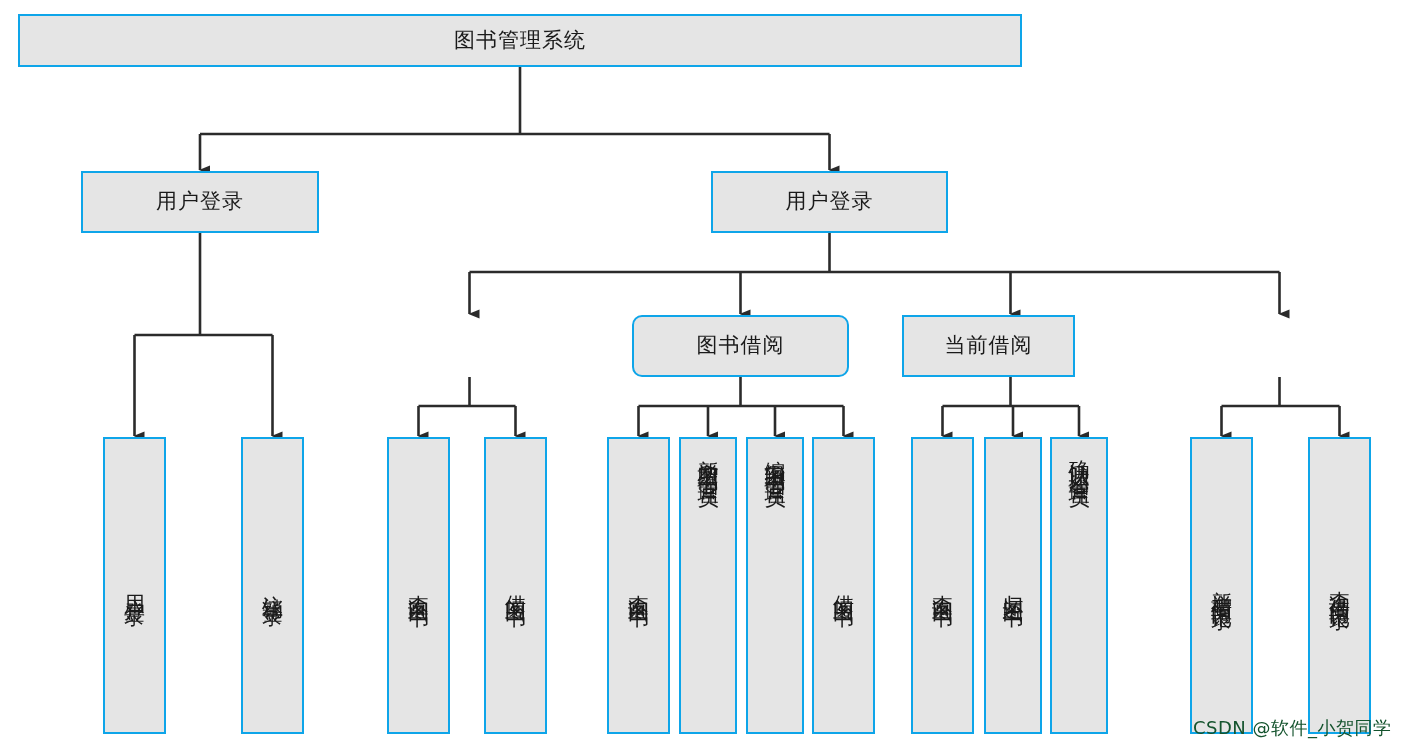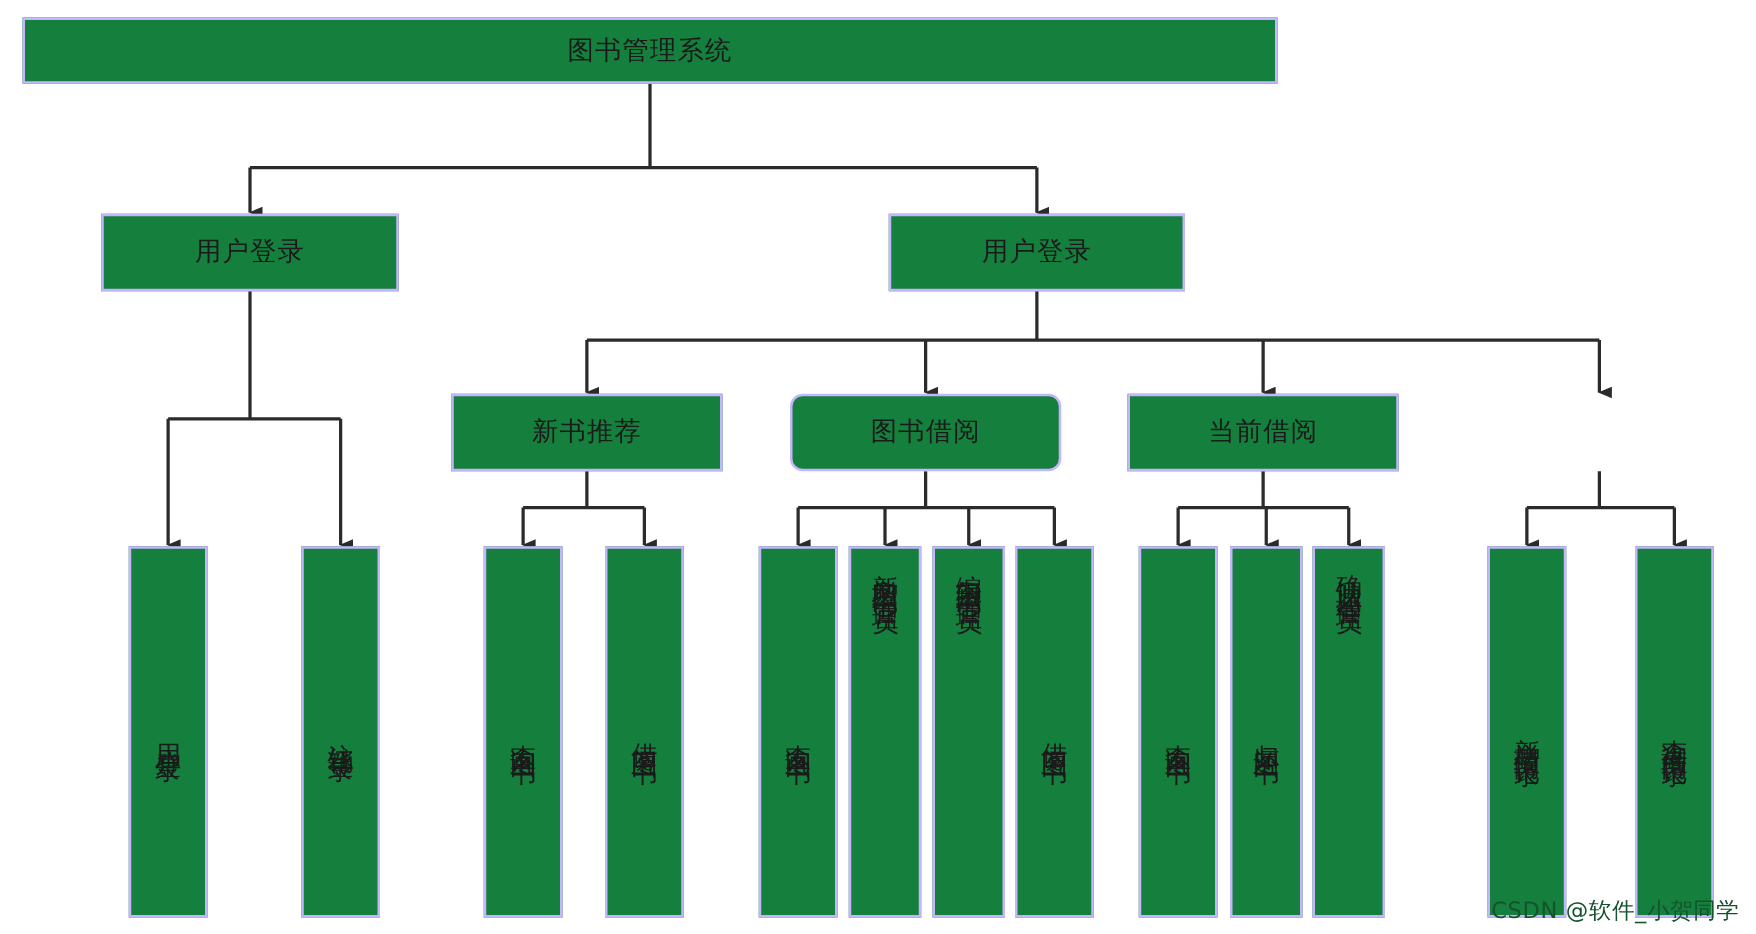--- a/index.html
+++ b/index.html
@@ -22,22 +22,22 @@
   svg.diagram-canvas {
     position: absolute;
     left: 0;
     top: 0;
     width: 1405px;
     height: 747px;
   }
   .node-box {
     position: absolute;
     box-sizing: border-box;
-    border: 2px solid #c4b5fd;
-    background: #15803d;
+    border: 2px solid #0ea5e9;
+    background: #e5e5e5;
     display: flex;
     align-items: center;
     justify-content: center;
     overflow: hidden;
   }
   .node-label-h {
     font-size: 21px;
     color: #1a1a1a;
     line-height: 1.1;
     white-space: nowrap;
@@ -123,27 +123,24 @@
     <span class="node-label-h">图书管理系统</span>
   </div>
 
   <div class="node-box" id="node-user-login" style="left: 81px; top: 171px; width: 238px; height: 62px;">
     <span class="node-label-h">用户登录</span>
   </div>
   <div class="node-box" id="node-book-manage" style="left: 711px; top: 171px; width: 237px; height: 62px;">
     <span class="node-label-h">用户登录</span>
   </div>
 
-  <div class="node-box" id="node-new-book-rec" style="left: 361px; top: 315px; width: 217px; height: 62px;">
-    <span class="node-label-h">新书推荐</span>
-  </div>
   <div class="node-box" id="node-book-borrow" style="left: 632px; top: 315px; width: 217px; height: 62px; border-radius: 10px;">
     <span class="node-label-h">图书借阅</span>
   </div>
-  <div class="node-box" id="node-current-borrow" style="left: 902px; top: 315px; width: 217px; height: 62px;">
+  <div class="node-box" id="node-current-borrow" style="left: 902px; top: 315px; width: 173px; height: 62px;">
     <span class="node-label-h">当前借阅</span>
   </div>
 
   <div class="node-box leaf-box center-text" id="leaf-0" style="left: 103px; top: 437px; width: 63px; height: 297px;">
     <span class="node-label-v">用户登录</span>
   </div>
   <div class="node-box leaf-box center-text" id="leaf-1" style="left: 241px; top: 437px; width: 63px; height: 297px;">
     <span class="node-label-v">注销登录</span>
   </div>
   <div class="node-box leaf-box center-text" id="leaf-2" style="left: 387px; top: 437px; width: 63px; height: 297px;">

